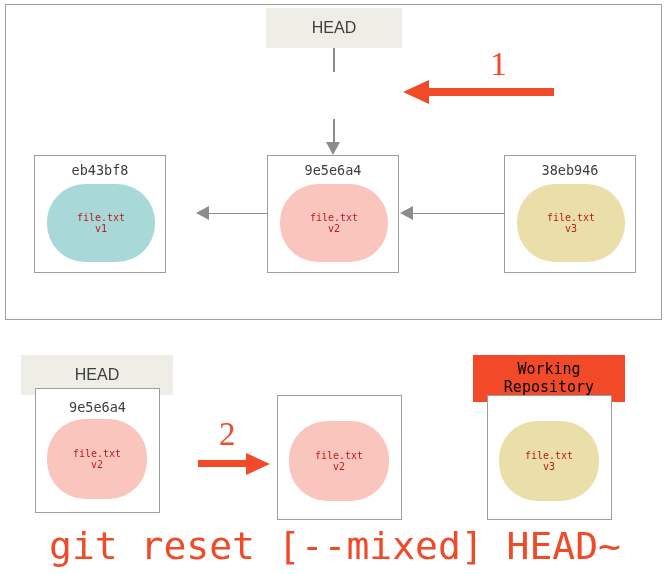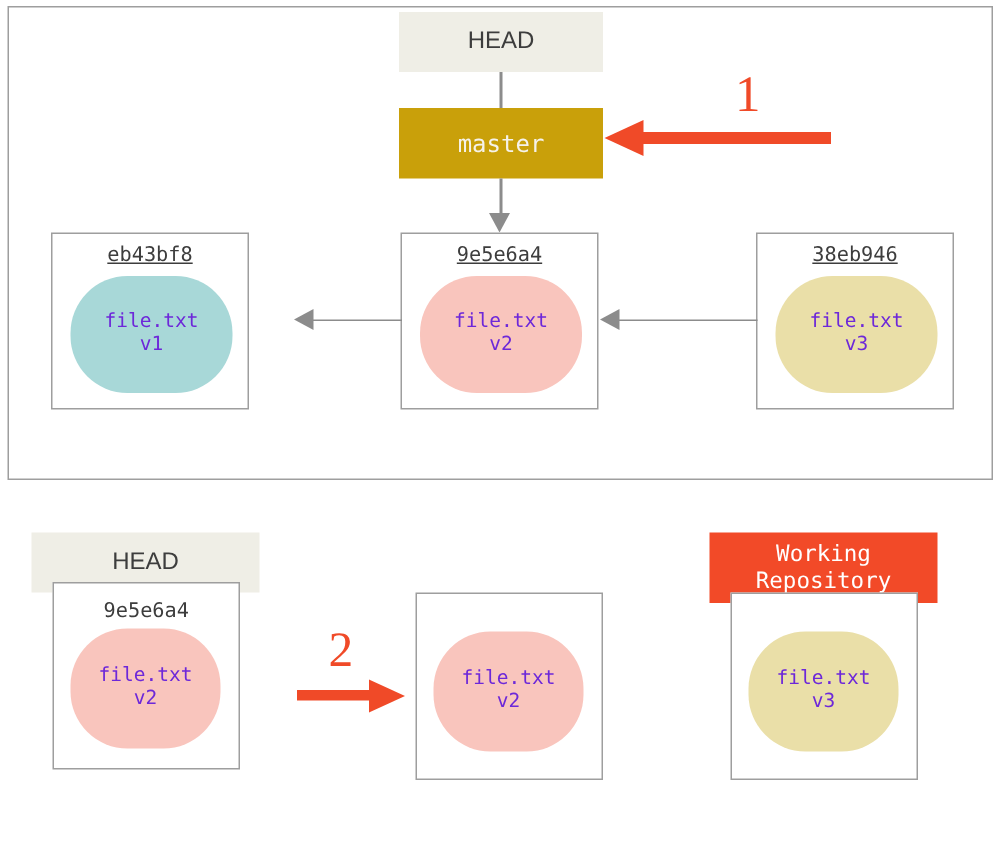--- a/index.html
+++ b/index.html
@@ -112,38 +112,37 @@
   #commit-box-2 { left: 267px; top: 155px; }
   #commit-box-3 { left: 504px; top: 155px; padding-left: 32px; }
 
   .commit-hash {
     position: absolute;
     left: 0; right: 0;
     top: 6px;
     text-align: center;
     font-size: 13.5px;
     color: #3d3d3d;
-    text-decoration: underline;
   }
   .blob {
     position: absolute;
     left: 12px;
     top: 28px;
     width: 108px;
     height: 78px;
     border-radius: 38px;
     display: flex;
     flex-direction: column;
     align-items: center;
     justify-content: center;
     line-height: 1.12;
   }
   .blob-line {
-    font-size: 13px;
-    color: #6d28d9;
+    font-size: 10px;
+    color: #b91c1c;
     display: block;
     text-align: center;
   }
   .blob-teal   { background: #a8d8d8; }
   .blob-pink   { background: #f9c5bd; }
   .blob-yellow { background: #eadfa8; }
 
   
   .gray-arrow-line {
     position: absolute;
@@ -221,21 +220,21 @@
     background: #0e8c8c;
   }
   #panel-index-header .panel-header-label { color: #ffffff; }
   #panel-wd-header {
     left: 473px;
     top: 355px;
     width: 152px;
     height: 47px;
     background: #f24a28;
   }
-  #panel-wd-header .panel-header-label { color: #ffffff; }
+  #panel-wd-header .panel-header-label { color: #000000; }
 
   .panel-body {
     position: absolute;
     border: 1.5px solid #9e9e9e;
     box-sizing: border-box;
     background: #ffffff;
     width: 125px;
     height: 125px;
   }
   #panel-head-body  { left: 35px;  top: 388px; }
@@ -310,23 +309,20 @@
 <div id="stage">
 
   <div class="abs" id="repo-container"></div>
 
   <div class="abs" id="head-ref-box">
     <span id="head-ref-label">HEAD</span>
   </div>
 
   <div class="abs" id="conn-head-master"></div>
 
-  <div class="abs" id="master-box">
-    <span id="master-label">master</span>
-  </div>
 
   <div class="abs" id="conn-master-commit-line"></div>
   <div class="abs" id="conn-master-commit-head"></div>
 
   <div class="abs" id="marker-1-num">1</div>
   <div class="abs" id="marker-1-line"></div>
   <div class="abs" id="marker-1-head"></div>
 
   <div class="abs commit-box" id="commit-box-1">
     <div class="commit-hash">eb43bf8</div>
@@ -385,14 +381,15 @@
       <span class="panel-header-label">Repository</span>
     </span>
   </div>
   <div class="panel-body" id="panel-wd-body">
     <div class="panel-blob blob-yellow">
       <span class="blob-line">file.txt</span>
       <span class="blob-line">v3</span>
     </div>
   </div>
 
+  <div class="abs" id="command-caption">git reset [--mixed] HEAD~</div>
 
 </div>
 
 </body></html>

